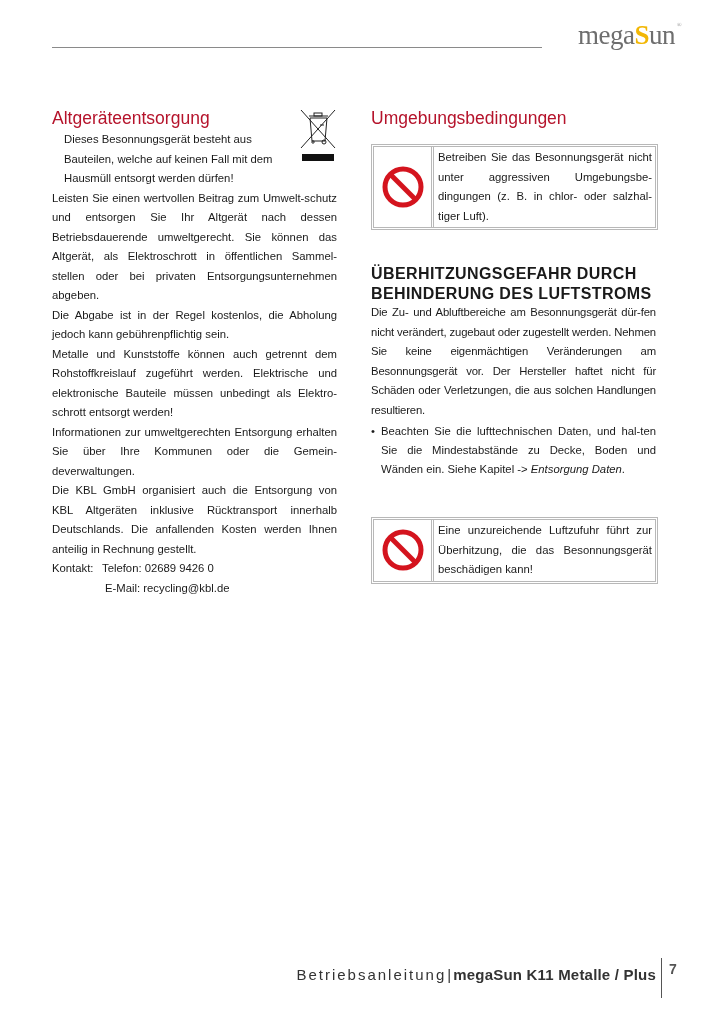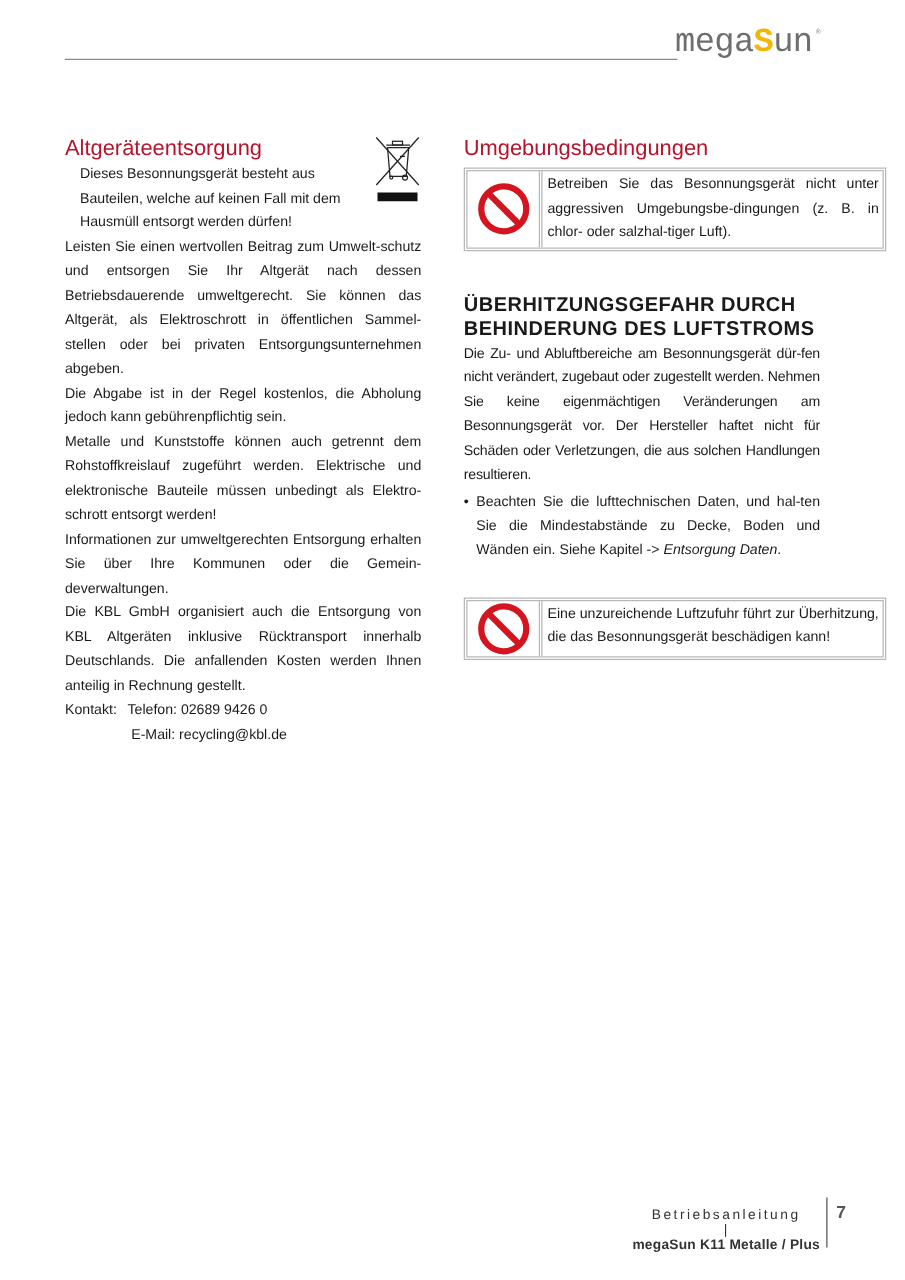--- a/index.html
+++ b/index.html
@@ -11,22 +11,22 @@
       overflow: hidden;
     }
     .header-rule {
       position: absolute;
       left: 52px; top: 47px;
       width: 490px; height: 1px;
       background: #8a8a8a;
     }
     .logo {
       position: absolute;
-      left: 540px; top: 20px;
-      font-family: Liberation Mono, monospace;
+      left: 578px; top: 20px;
+      font-family: Liberation Serif, serif;
       font-size: 27px;
       color: #6e6e6e;
       letter-spacing: -0.5px;
       font-weight: normal;
     }
     .logo .accent { color: #f2b705; font-weight: bold; }
     .logo .reg {
       position: absolute;
       right: -6px; top: 2px;
       font-size: 6px;
@@ -59,22 +59,22 @@
       width: 38px; height: 56px;
     }
 
     .contact-row { display: flex; }
     .contact-label { width: 50px; }
     .contact-indent { padding-left: 53px; }
 
     .warn-box {
       display: flex;
       border: 3px double #b8b8b8;
-      margin-top: 4px;
-      width: 338px;
+      margin-top: 14px;
+      width: 287px;
     }
     .warn-icon-cell {
       width: 60px;
       border-right: 3px double #b8b8b8;
       display: flex;
       align-items: center;
       justify-content: center;
     }
     .warn-text {
       flex: 1;
@@ -96,25 +96,24 @@
       line-height: 19px;
     }
     .bullet-dot { width: 10px; flex-shrink: 0; }
     .bullet-text { flex: 1; text-align: justify; }
     .italic { font-style: italic; }
 
     .footer {
       position: absolute;
       top: 966px;
       right: 68px;
-      font-size: 11px;
+      font-size: 15px;
       color: #333;
       display: flex;
       align-items: center;
-      flex-direction: column;
     }
     .footer-doc { letter-spacing: 2px; }
     .footer-sep { margin: 0 2px 0 1px; }
     .footer-product { font-weight: bold; letter-spacing: 0.2px; }
     .footer-rule {
       position: absolute;
       left: 661px; top: 958px;
       width: 1px; height: 40px;
       background: #555;
     }

